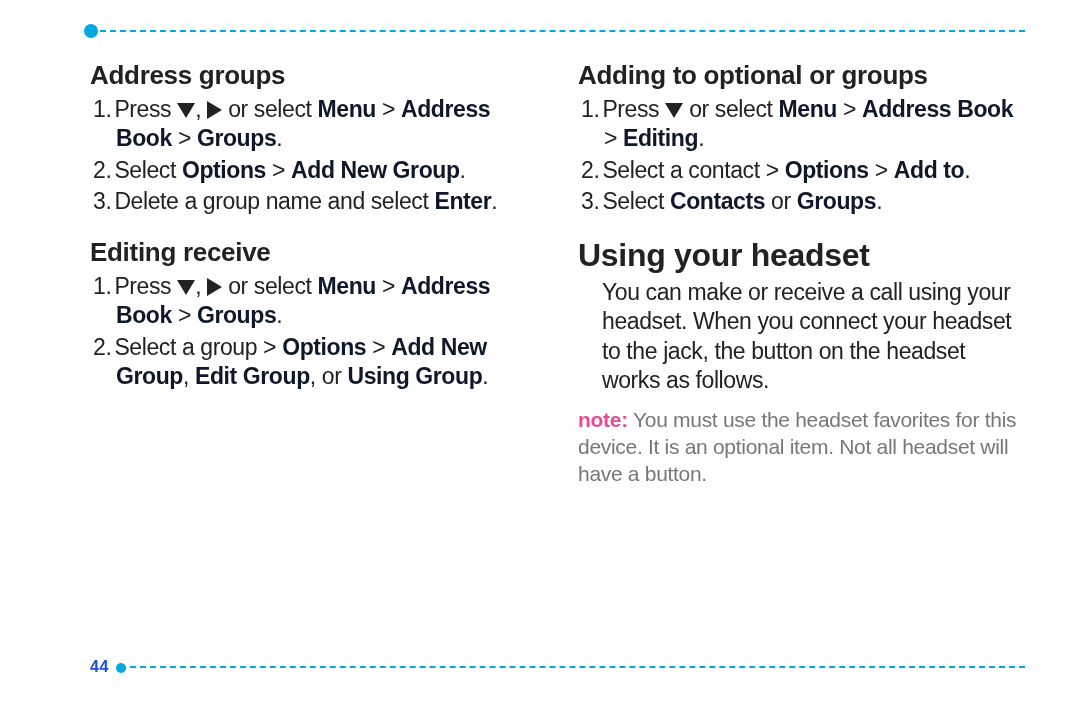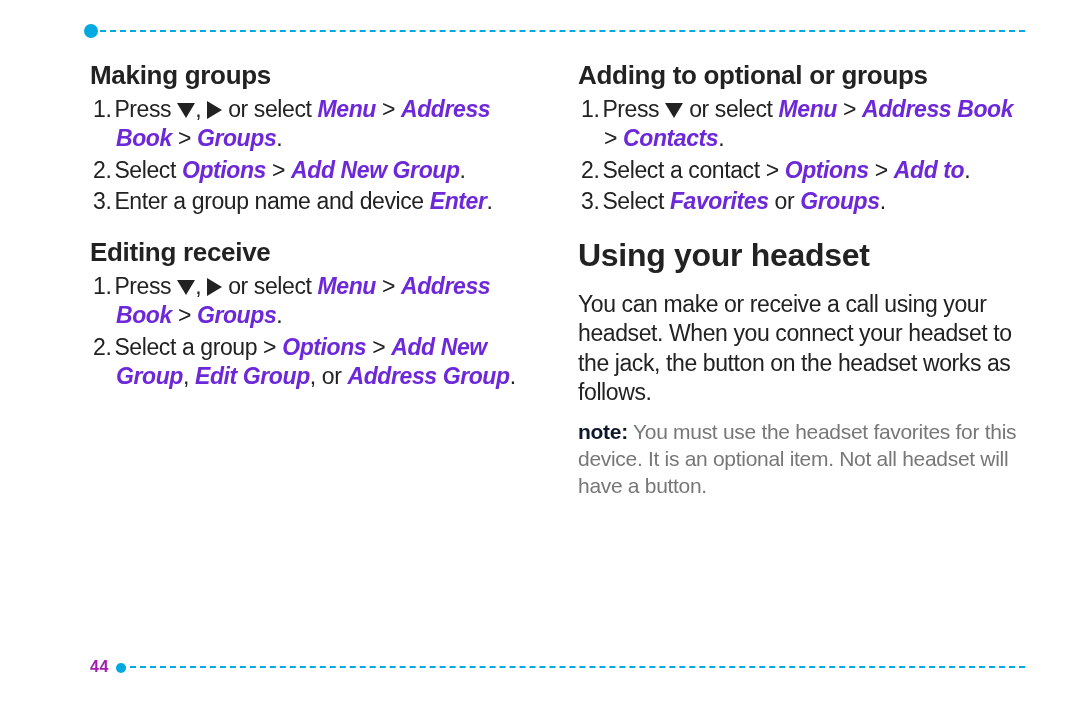--- a/index.html
+++ b/index.html
@@ -56,54 +56,55 @@
       font-size: 26px;
       font-weight: 700;
       letter-spacing: -0.3px;
       margin-bottom: 4px;
     }
     .heading2 {
       font-size: 32px;
       font-weight: 700;
       letter-spacing: -0.3px;
       margin-top: 18px;
-      margin-bottom: 16px;
+      margin-bottom: 4px;
     }
     ol.steps {
       list-style: none;
       counter-reset: step;
       margin-left: 26px;
       margin-bottom: 18px;
     }
     ol.steps li {
       counter-increment: step;
       font-size: 23px;
       line-height: 1.28;
       letter-spacing: -0.4px;
       text-indent: -23px;
       padding-bottom: 2px;
     }
     ol.steps li::before {
       content: counter(step) ".";
       padding-right: 3px;
     }
-    .hl { color: #6d28d9; font-weight: 700; font-style: italic; }
+    .hl { color: #0f172a; font-weight: 700; }
     .body {
       font-size: 23px;
       line-height: 1.28;
       letter-spacing: -0.4px;
+      margin-left: 24px;
     }
     .note {
       font-size: 21px;
       line-height: 1.3;
       letter-spacing: -0.3px;
       color: #777;
       margin-top: 10px;
     }
-    .note b { color: #0f172a; font-weight: 700; }
+    .note b { color: #ec4899; font-weight: 700; }
     .tri-down {
       display: inline-block;
       width: 0; height: 0;
       border-left: 9px solid transparent;
       border-right: 9px solid transparent;
       border-top: 15px solid #222;
       vertical-align: -1px;
     }
     .tri-right {
       display: inline-block;
@@ -113,21 +114,21 @@
       border-left: 15px solid #222;
       vertical-align: -2px;
     }
     .footer {
       position: absolute;
       left: 0;
       right: 0;
       bottom: -2px;
     }
     .footer .num {
-      color: #a21caf;
+      color: #1d4ed8;
       font-size: 16px;
       font-weight: 700;
       letter-spacing: 0.5px;
     }
     .footer-line {
       position: absolute;
       left: 30px;
       right: 0;
       top: 50%;
       height: 0;
@@ -149,40 +150,40 @@
 <body>
 
 <div class="page">
   <div class="top-rule">
     <span class="dot"></span>
   </div>
 
   <div class="cols">
 
     <div class="col">
-      <div class="heading3">Making groups</div>
+      <div class="heading3">Address groups</div>
       <ol class="steps">
         <li><span>Press </span><span class="tri-down"></span><span>, </span><span class="tri-right"></span><span> or select </span><span class="hl">Menu</span><span> &gt; </span><span class="hl">Address Book</span><span> &gt; </span><span class="hl">Groups</span><span>.</span></li>
         <li><span>Select </span><span class="hl">Options</span><span> &gt; </span><span class="hl">Add New Group</span><span>.</span></li>
-        <li><span>Enter a group name and device </span><span class="hl">Enter</span><span>.</span></li>
+        <li><span>Delete a group name and select </span><span class="hl">Enter</span><span>.</span></li>
       </ol>
 
       <div class="heading3">Editing receive</div>
       <ol class="steps">
         <li><span>Press </span><span class="tri-down"></span><span>, </span><span class="tri-right"></span><span> or select </span><span class="hl">Menu</span><span> &gt; </span><span class="hl">Address Book</span><span> &gt; </span><span class="hl">Groups</span><span>.</span></li>
-        <li><span>Select a group &gt; </span><span class="hl">Options</span><span> &gt; </span><span class="hl">Add New Group</span><span>, </span><span class="hl">Edit Group</span><span>, or </span><span class="hl">Address Group</span><span>.</span></li>
+        <li><span>Select a group &gt; </span><span class="hl">Options</span><span> &gt; </span><span class="hl">Add New Group</span><span>, </span><span class="hl">Edit Group</span><span>, or </span><span class="hl">Using Group</span><span>.</span></li>
       </ol>
     </div>
 
     <div class="col">
       <div class="heading3">Adding to optional or groups</div>
       <ol class="steps">
-        <li><span>Press </span><span class="tri-down"></span><span> or select </span><span class="hl">Menu</span><span> &gt; </span><span class="hl">Address Book</span><span> &gt; </span><span class="hl">Contacts</span><span>.</span></li>
+        <li><span>Press </span><span class="tri-down"></span><span> or select </span><span class="hl">Menu</span><span> &gt; </span><span class="hl">Address Book</span><span> &gt; </span><span class="hl">Editing</span><span>.</span></li>
         <li><span>Select a contact &gt; </span><span class="hl">Options</span><span> &gt; </span><span class="hl">Add to</span><span>.</span></li>
-        <li><span>Select </span><span class="hl">Favorites</span><span> or </span><span class="hl">Groups</span><span>.</span></li>
+        <li><span>Select </span><span class="hl">Contacts</span><span> or </span><span class="hl">Groups</span><span>.</span></li>
       </ol>
 
       <div class="heading2">Using your headset</div>
       <div class="body">You can make or receive a call using your headset. When you connect your headset to the jack, the button on the headset works as follows.</div>
       <div class="note"><b>note:</b><span> You must use the headset favorites for this device. It is an optional item. Not all headset will have a button.</span></div>
     </div>
   </div>
 
   <div class="footer">
     <span class="num">44</span>

